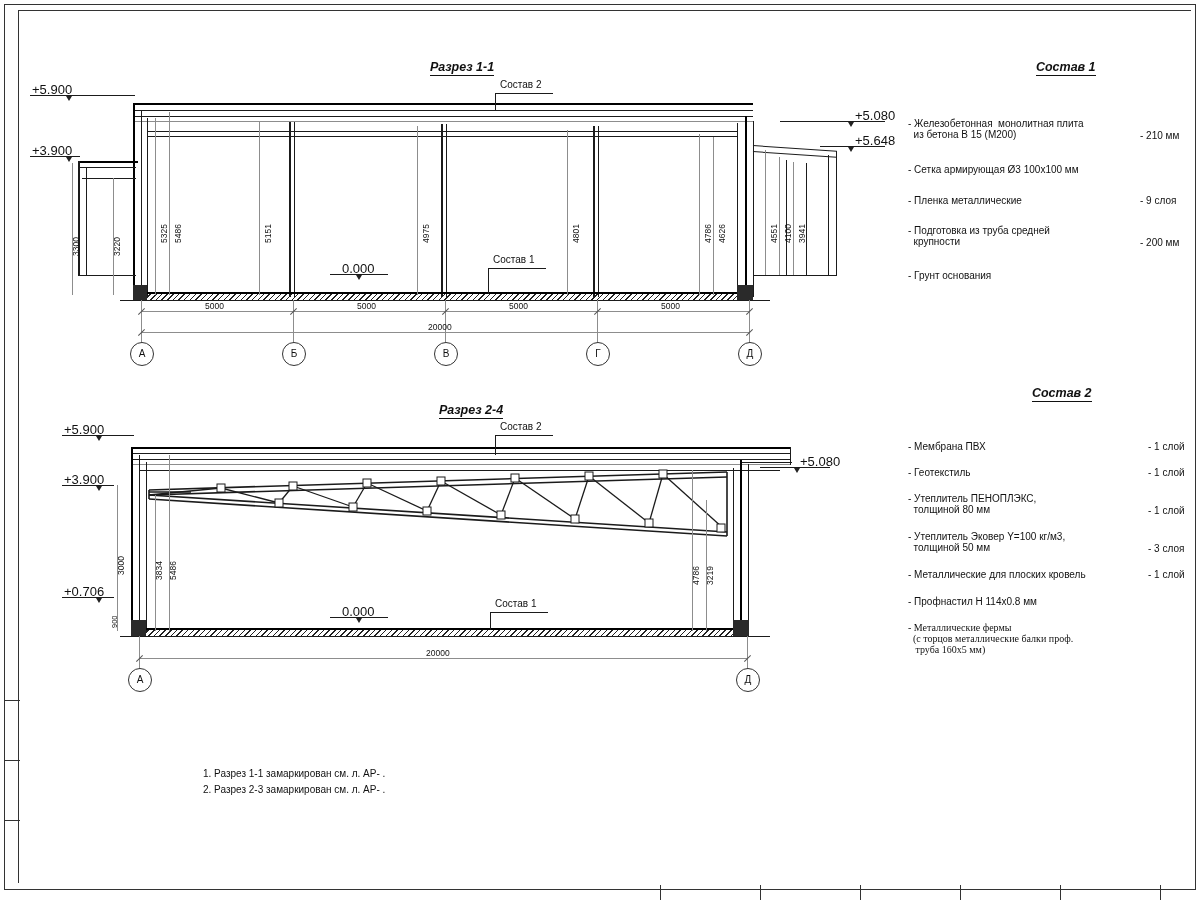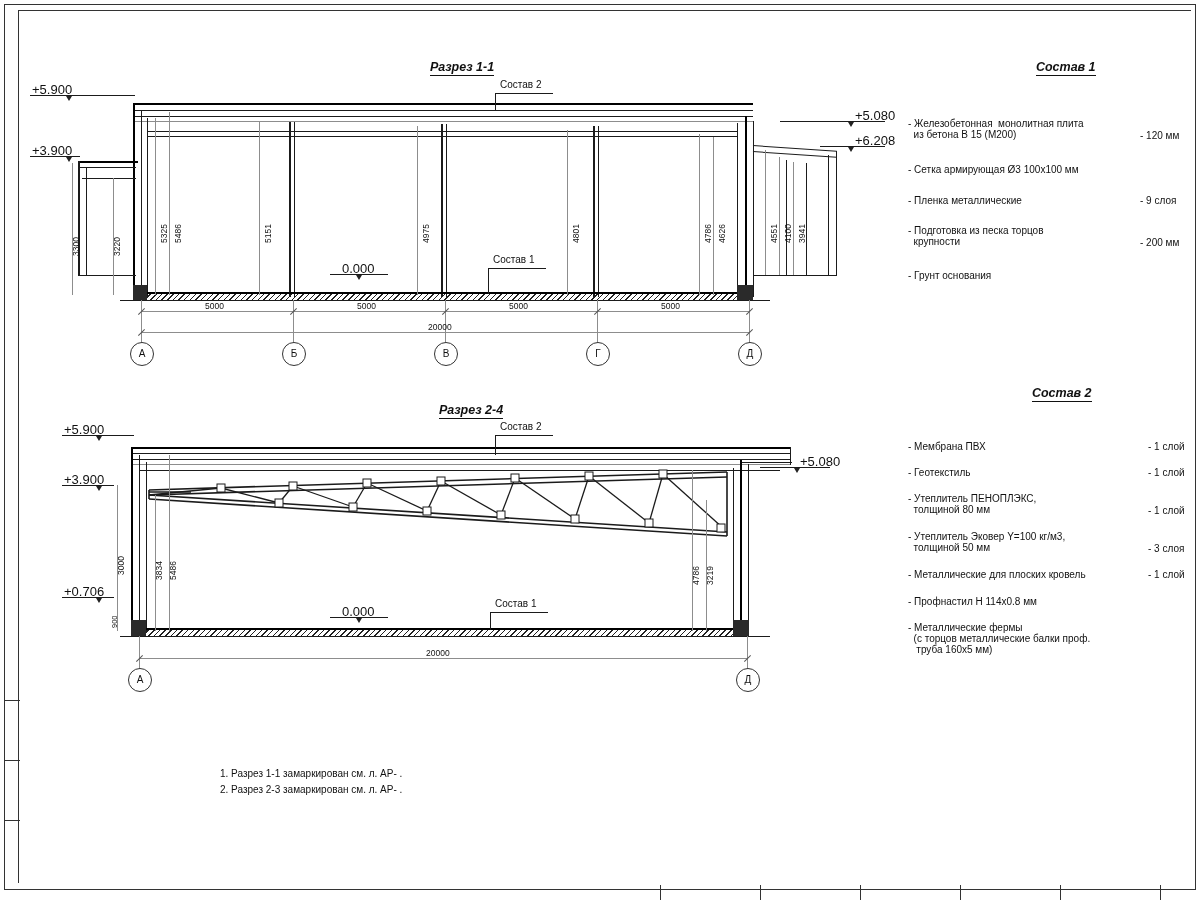--- a/index.html
+++ b/index.html
@@ -111,21 +111,21 @@
   .spec-row {
     position: absolute;
     font-size: 10px;
     white-space: pre;
   }
   .spec-val {
     position: absolute;
     font-size: 10px;
     white-space: pre;
   }
-  .note { position: absolute; font-size: 10px; white-space: pre; margin-left: 17px; }
+  .note { position: absolute; font-size: 10px; white-space: pre; }
 </style>
 </head>
 <body>
 
 <div class="sheet">
 
   <div class="frame-outer"></div>
   <div class="frame-inner"></div>
   <div class="titleblock-left"></div>
   <div class="tb-row" style="top:760px;"></div>
@@ -192,21 +192,21 @@
   <div class="arrow-dn" style="left:66px; top:96px;"></div>
 
   <div class="lvl-mark" style="left:32px; top:143px;">+3.900</div>
   <div class="ln h1" style="left:30px; top:156px; width:50px;"></div>
   <div class="arrow-dn" style="left:66px; top:157px;"></div>
 
   <div class="lvl-mark" style="left:855px; top:108px;">+5.080</div>
   <div class="ln h1" style="left:780px; top:121px; width:105px;"></div>
   <div class="arrow-dn" style="left:848px; top:122px;"></div>
 
-  <div class="lvl-mark" style="left:855px; top:133px;">+6.208</div>
+  <div class="lvl-mark" style="left:855px; top:133px;">+5.648</div>
   <div class="ln h1" style="left:820px; top:146px; width:65px;"></div>
   <div class="arrow-dn" style="left:848px; top:147px;"></div>
 
   <div class="lvl-mark" style="left:342px; top:261px;">0.000</div>
   <div class="ln h1" style="left:330px; top:274px; width:58px;"></div>
   <div class="arrow-dn" style="left:356px; top:275px;"></div>
 
   <div class="t" style="left:500px; top:79px;">Состав 2</div>
   <div class="ln h1" style="left:495px; top:93px; width:58px;"></div>
   <div class="ln v1" style="left:495px; top:93px; width:1px; height:18px;"></div>
@@ -272,25 +272,25 @@
   <div class="bub" style="left:282px; top:342px;">Б</div>
   <div class="bub" style="left:434px; top:342px;">В</div>
   <div class="bub" style="left:586px; top:342px;">Г</div>
   <div class="bub" style="left:738px; top:342px;">Д</div>
 
   <div class="title" style="left:1022px; top:46px;">
     <span class="u">Состав 1</span>
   </div>
   <div class="spec-row" style="left:908px; top:118px;">- Железобетонная  монолитная плита
   из бетона В 15 (М200)</div>
-  <div class="spec-val" style="left:1140px; top:130px;">- 120 мм</div>
+  <div class="spec-val" style="left:1140px; top:130px;">- 210 мм</div>
   <div class="spec-row" style="left:908px; top:164px;">- Сетка армирующая Ø3 100х100 мм</div>
   <div class="spec-row" style="left:908px; top:195px;">- Пленка металлические</div>
   <div class="spec-val" style="left:1140px; top:195px;">- 9 слоя</div>
-  <div class="spec-row" style="left:908px; top:225px;">- Подготовка из песка торцов
+  <div class="spec-row" style="left:908px; top:225px;">- Подготовка из труба средней
   крупности</div>
   <div class="spec-val" style="left:1140px; top:237px;">- 200 мм</div>
   <div class="spec-row" style="left:908px; top:270px;">- Грунт основания</div>
 
   <div class="title" style="left:425px; top:389px;">
     <span class="u">Разрез 2-4</span>
   </div>
 
   <div class="ln h1 thick" style="left:131px; top:447px; width:660px; height:2px;"></div>
   <div class="ln h1" style="left:131px; top:453px; width:660px;"></div>
@@ -419,20 +419,20 @@
   <div class="spec-val" style="left:1148px; top:467px;">- 1 слой</div>
   <div class="spec-row" style="left:908px; top:493px;">- Утеплитель ПЕНОПЛЭКС,
   толщиной 80 мм</div>
   <div class="spec-val" style="left:1148px; top:505px;">- 1 слой</div>
   <div class="spec-row" style="left:908px; top:531px;">- Утеплитель Эковер Y=100 кг/м3,
   толщиной 50 мм</div>
   <div class="spec-val" style="left:1148px; top:543px;">- 3 слоя</div>
   <div class="spec-row" style="left:908px; top:569px;">- Металлические для плоских кровель</div>
   <div class="spec-val" style="left:1148px; top:569px;">- 1 слой</div>
   <div class="spec-row" style="left:908px; top:596px;">- Профнастил Н 114х0.8 мм</div>
-  <div class="spec-row" style="left:908px; top:622px;">- Металлические фермы
+  <div class="spec-row" style="left:908px; top:622px;font-family:Liberation Serif, serif;">- Металлические фермы
   (с торцов металлические балки проф.
    труба 160х5 мм)</div>
 
   <div class="note" style="left:203px; top:768px;">1. Разрез 1-1 замаркирован см. л. АР- .</div>
   <div class="note" style="left:203px; top:784px;">2. Разрез 2-3 замаркирован см. л. АР- .</div>
 
 </div>
 
 </body></html>

